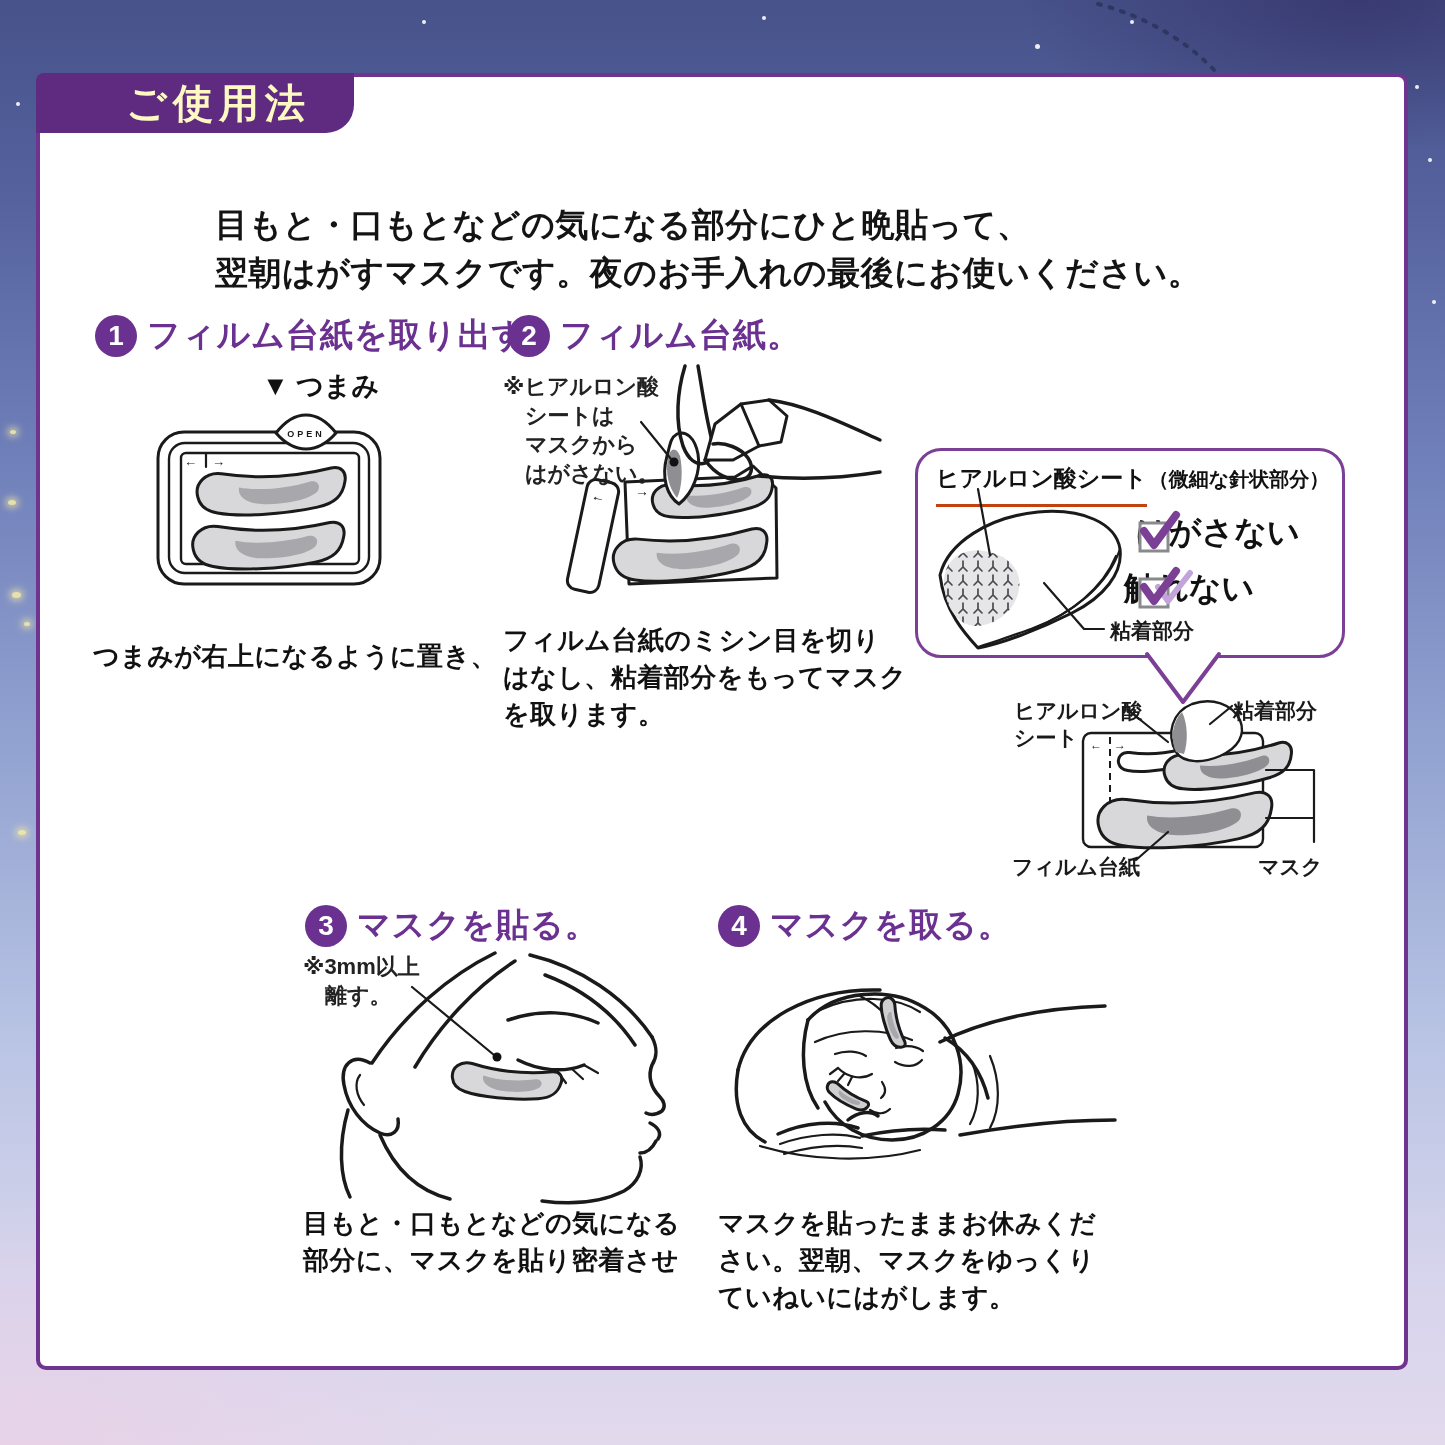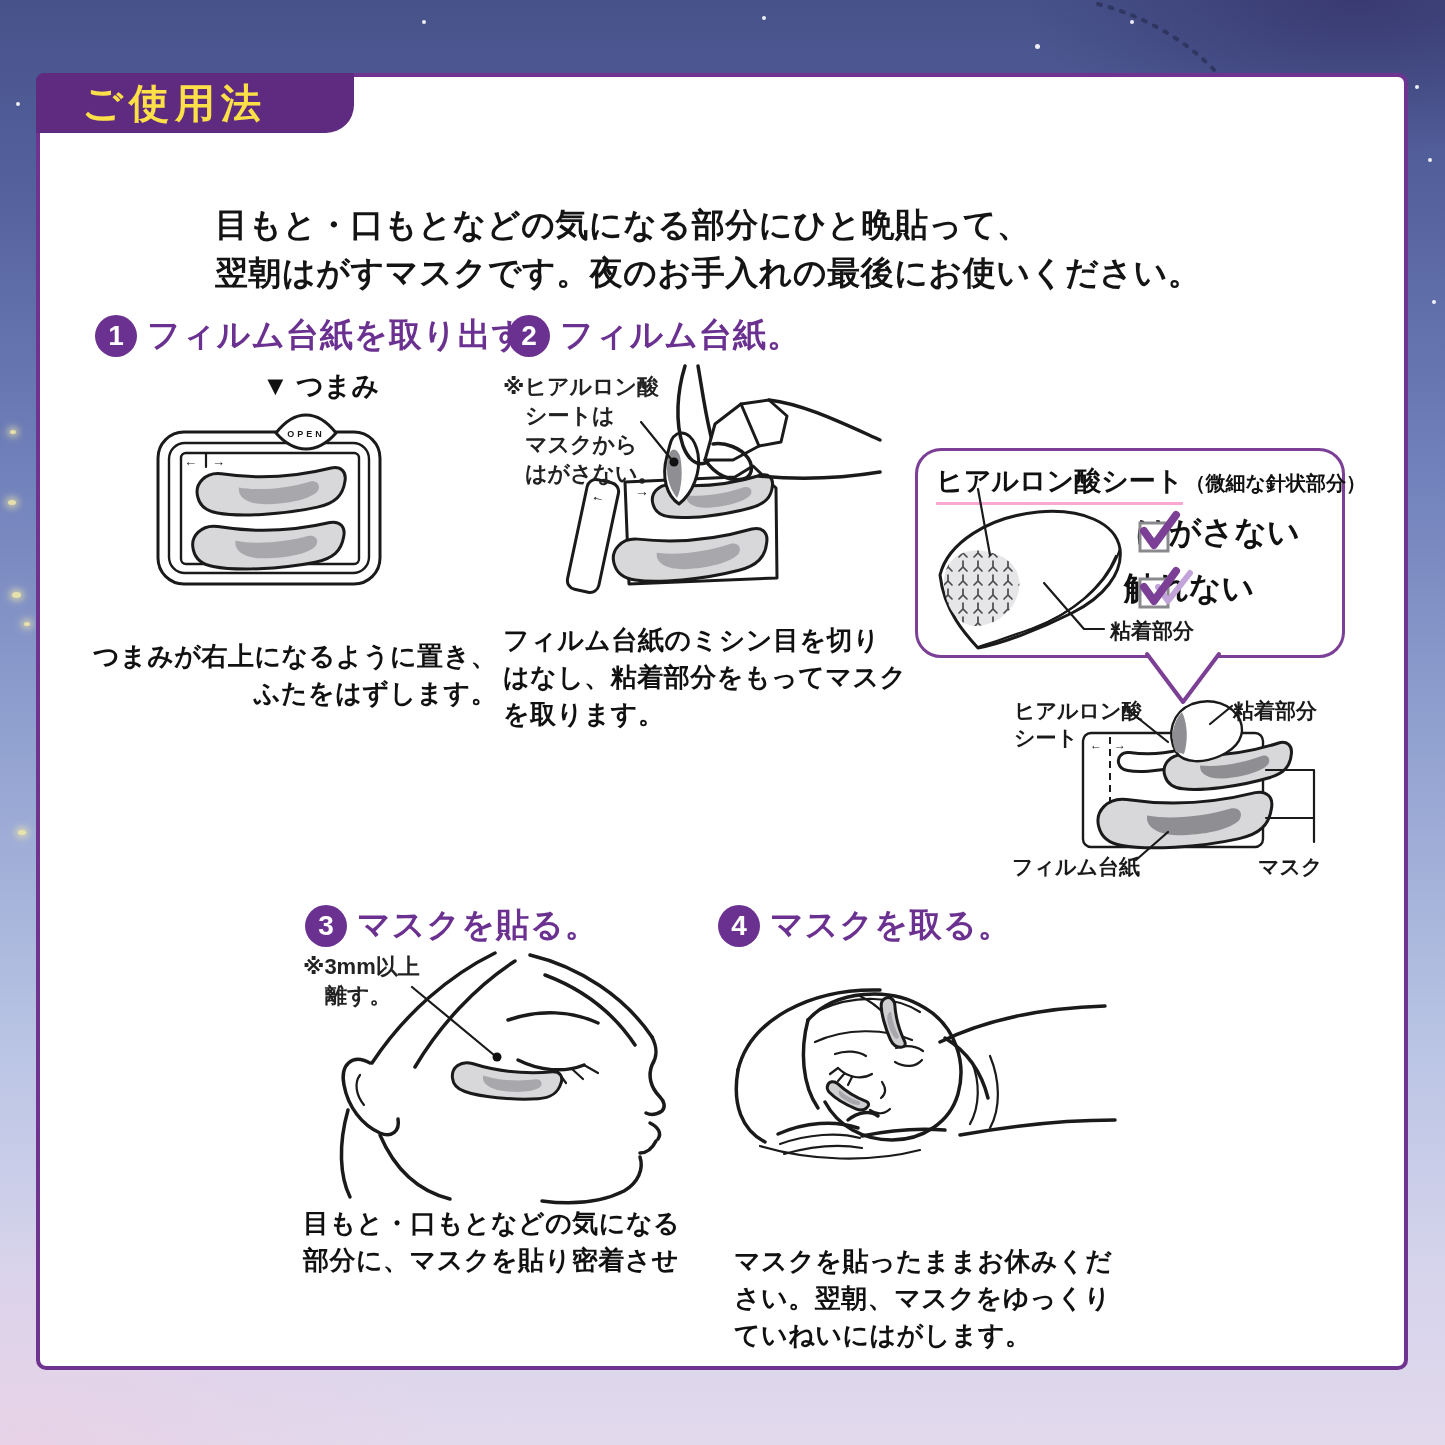--- a/index.html
+++ b/index.html
@@ -15,40 +15,40 @@
   .star.y{background:#f2e9a8;box-shadow:0 0 7px 3px rgba(242,233,168,.75);}
   .squiggle{position:absolute;left:1080px;top:0;}
   
   .panel{
     position:absolute;left:36px;top:73px;width:1364px;height:1289px;
     background:#fff;border:4px solid #6f3390;border-radius:10px;
   }
   .badge{
     position:absolute;left:36px;top:73px;width:318px;height:60px;
     background:#5e2b80;border-radius:8px 0 28px 0;
-    color:#fde047;font-size:40px;font-weight:800;letter-spacing:6px;
-    line-height:60px;padding-left:46px;box-sizing:border-box;z-index:4;
+    color:#fef9c3;font-size:40px;font-weight:800;letter-spacing:6px;
+    line-height:60px;padding-left:90px;box-sizing:border-box;z-index:4;
   }
   .intro{position:absolute;left:215px;top:160px;font-size:33px;font-weight:800;color:#141414;line-height:48px;letter-spacing:.5px;z-index:2;margin-top:41px;}
   
   .stephead{position:absolute;display:flex;align-items:center;gap:10px;z-index:3;}
   .stepnum{width:42px;height:42px;border-radius:50%;background:#6b3190;color:#fff;
     font-size:28px;font-weight:800;text-align:center;line-height:42px;flex:0 0 auto;}
   .steptitle{color:#6b3190;font-size:33px;font-weight:800;letter-spacing:1px;white-space:nowrap;}
   .caption{position:absolute;font-size:26px;font-weight:800;color:#111;line-height:37px;letter-spacing:.5px;z-index:3;}
   .note{position:absolute;font-size:22px;font-weight:700;color:#222;line-height:29px;z-index:4;}
   .note .ind{padding-left:22px;display:block;}
   .minilabel{position:absolute;font-size:21px;font-weight:700;color:#1a1a1a;line-height:27px;z-index:4;white-space:nowrap;}
   .tsumami{position:absolute;left:262px;top:368px;font-size:27px;font-weight:800;color:#111;z-index:3;}
   
   .callout{position:absolute;left:915px;top:448px;width:430px;height:210px;background:#fff;
     border:3.5px solid #7b3f96;border-radius:26px;box-sizing:border-box;z-index:2;}
   .callout-title-row{position:absolute;left:18px;top:12px;white-space:nowrap;}
-  .callout-title{display:inline-block;font-size:27px;font-weight:800;color:#111;
-    border-bottom:3px solid #f9a8d4;padding-bottom:3px;}
+  .callout-title{display:inline-block;font-size:23px;font-weight:800;color:#111;
+    border-bottom:3px solid #c2410c;padding-bottom:10px;}
   .callout-sub{display:inline-block;font-size:20px;font-weight:700;color:#111;margin-left:2px;}
   .checkrow{position:absolute;display:flex;align-items:center;gap:8px;}
   .checklabel{font-size:32px;font-weight:800;color:#111;white-space:nowrap;}
   .tail{position:absolute;left:1143px;top:652px;z-index:5;}
   
   svg{position:absolute;overflow:visible;}
   .ln{fill:none;stroke:#1a1a1a;stroke-width:3.5;stroke-linecap:round;stroke-linejoin:round;}
   .ln2{fill:none;stroke:#1a1a1a;stroke-width:2.2;stroke-linecap:round;stroke-linejoin:round;}
   .fillw{fill:#fff;stroke:#1a1a1a;stroke-width:3;stroke-linejoin:round;}
   .fillw2{fill:#fff;stroke:#1a1a1a;stroke-width:2.4;stroke-linejoin:round;}
@@ -116,21 +116,20 @@
     <rect class="fillw2" x="41" y="53" width="178" height="111" rx="5"></rect>
     <line class="ln2" x1="66" y1="54" x2="66" y2="67"></line>
     <text class="svgtxt" x="44" y="66" font-size="13">←</text>
     <text class="svgtxt" x="72" y="66" font-size="13">→</text>
     <use href="#bean" transform="translate(52,64) scale(0.98)"></use>
     <use href="#bean" transform="translate(48,116) rotate(1)"></use>
   </svg>
 
   <div class="caption" style="left:93px;top:638px;text-align:right;">
     <div>つまみが右上になるように置き、</div>
-    <div>ふたをはずします。</div>
   </div>
 
   <div class="stephead" style="left:508px;top:313px;">
     <span class="stepnum">2</span>
     <span class="steptitle">フィルム台紙。</span>
   </div>
 
   <div class="note" style="left:503px;top:372px;">
     <span>※ヒアルロン酸</span>
     <span class="ind">シートは</span>
@@ -289,19 +288,19 @@
       <path class="ln2" d="M60,194 C88,184 118,182 140,188 M64,204 C92,196 120,194 142,198"></path>
       <path class="ln" d="M128,170 C138,162 150,160 158,166"></path>
       <path class="ln" d="M142,186 C170,180 200,178 225,180"></path>
       <path class="ln" d="M220,92 C265,70 320,58 385,56"></path>
       <path class="ln" d="M240,185 C290,176 345,170 395,170"></path>
       <path class="ln" d="M225,88 C248,102 262,124 268,148"></path>
       <path class="ln2" d="M252,112 C260,132 260,156 250,174 M270,106 C280,130 281,158 270,178"></path>
     </g>
   </svg>
 
-  <div class="caption" style="left:718px;top:1243px;margin-left:16px;">
+  <div class="caption" style="left:718px;top:1205px;">
     <div>マスクを貼ったままお休みくだ</div>
     <div>さい。翌朝、マスクをゆっくり</div>
     <div>ていねいにはがします。</div>
   </div>
 
 </div>
 
 </body></html>

